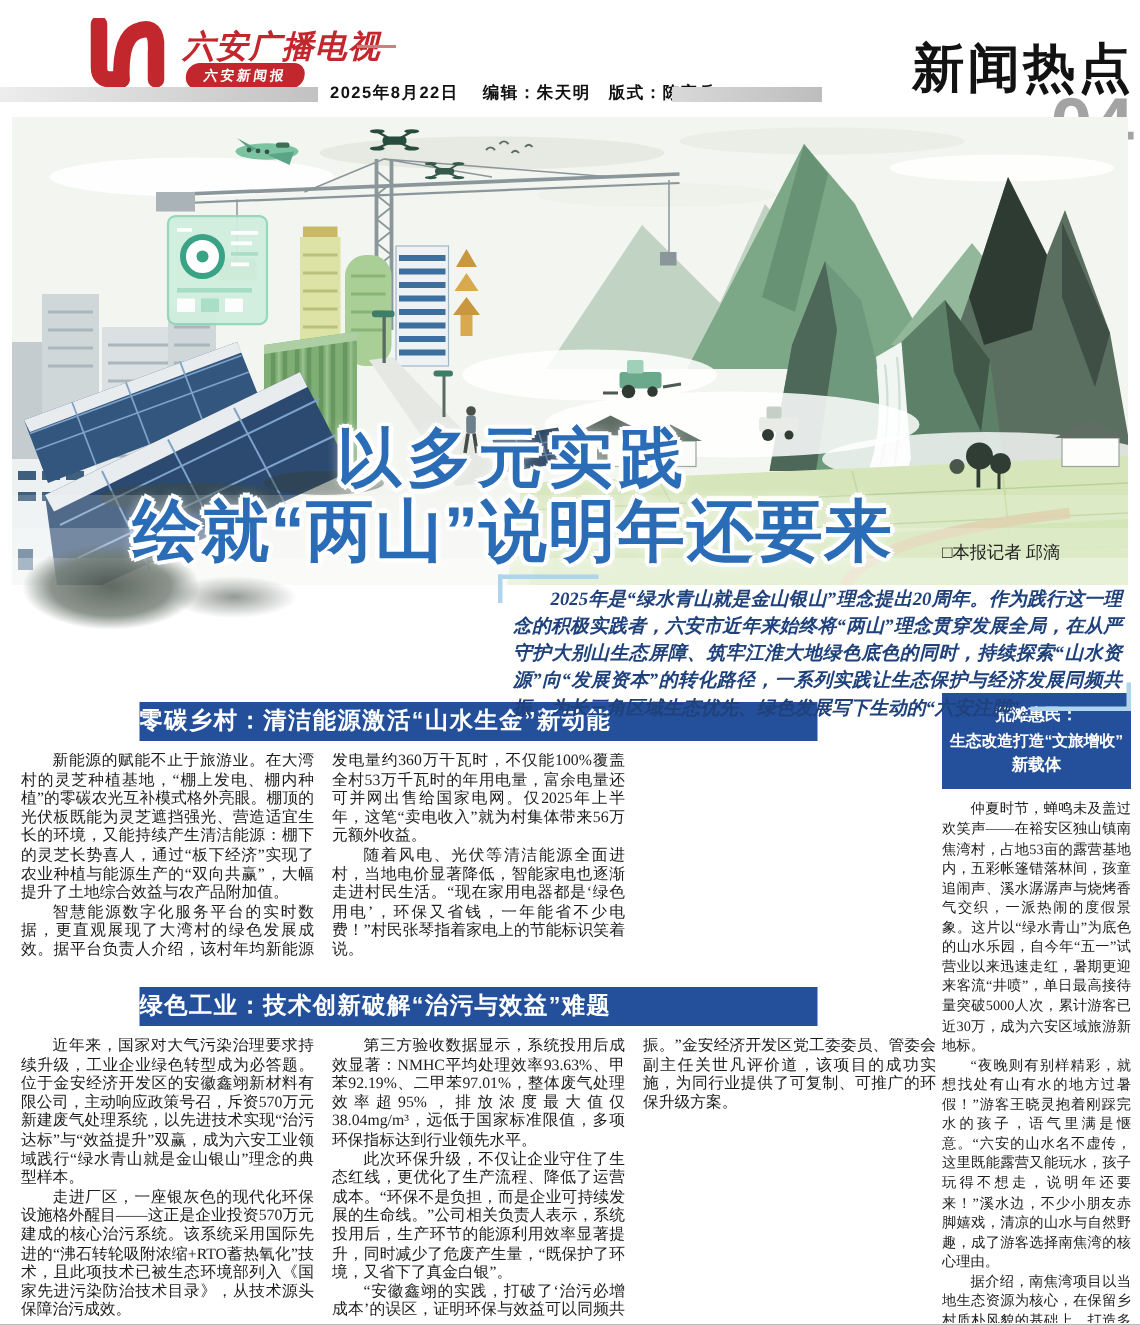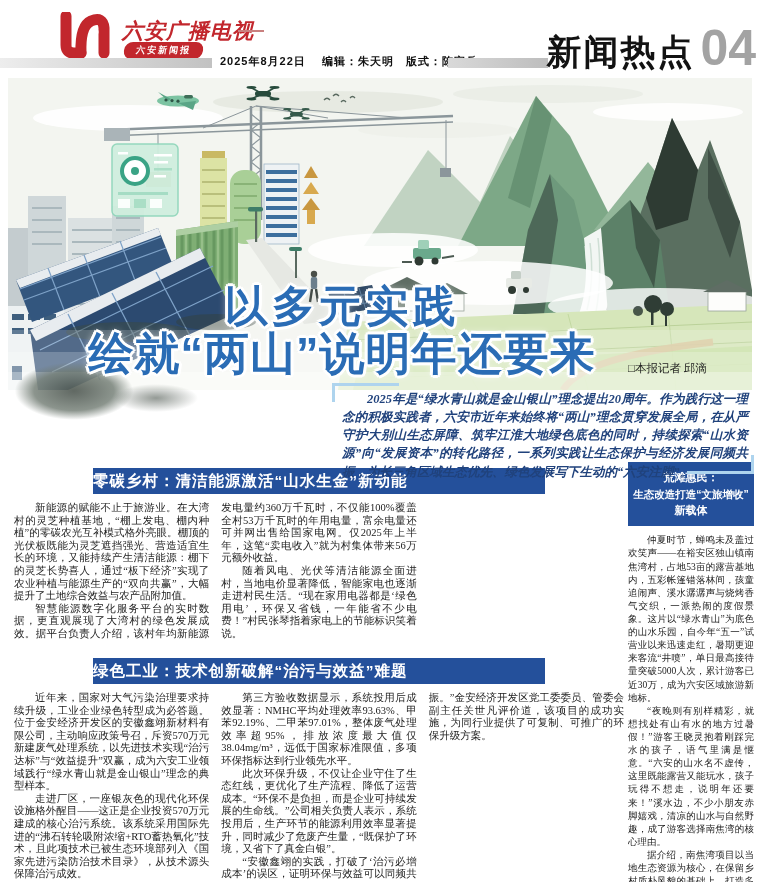--- a/index.html
+++ b/index.html
@@ -13,21 +13,21 @@
   .logo-badge{position:absolute;left:124px;top:42px;background:#c2272d;color:#ffffff;
         font-size:9px;font-weight:700;padding:2px 12px;border-radius:8px;transform:skewX(-8deg);
         font-family:"Liberation Sans","DejaVu Sans",sans-serif;letter-spacing:2px;}
   .bar-left{position:absolute;left:0;top:58px;width:212px;height:10px;
         background:linear-gradient(90deg,#ededed,#c2c2c2);}
   .bar-mid{position:absolute;left:448px;top:58px;width:100px;height:10px;
         background:linear-gradient(90deg,#d9d9d9,#bdbdbd);}
   .dateline{position:absolute;left:220px;top:54px;font-family:"Liberation Sans","DejaVu Sans",sans-serif;
         font-size:11px;font-weight:700;color:#111;white-space:nowrap;letter-spacing:1px;}
   .masthead{position:absolute;right:4px;top:28px;display:flex;align-items:flex-end;
-        font-family:"Liberation Sans","DejaVu Sans",sans-serif;}
+        font-family:"Liberation Sans","DejaVu Sans",sans-serif;flex-direction:column;}
   .section-name{font-size:35px;font-weight:900;color:#121212;letter-spacing:2px;line-height:1;}
   .page-num{font-size:50px;font-weight:800;color:#a3a3a3;line-height:.82;margin-left:6px;}
   
   .hero{position:absolute;left:8px;top:78px;width:744px;height:312px;}
   .ink-blob{position:absolute;left:-6px;top:352px;width:160px;height:78px;border-radius:50%;
         background:radial-gradient(closest-side,#39433c 0%,#6f7a71 50%,rgba(255,255,255,0) 74%);opacity:.8;}
   .ink-blob2{position:absolute;left:96px;top:378px;width:120px;height:40px;border-radius:50%;
         background:radial-gradient(closest-side,#4c564e 0%,rgba(255,255,255,0) 70%);opacity:.6;}
   .headline{position:absolute;left:18px;top:284px;width:648px;text-align:center;z-index:3;
         font-family:"Liberation Sans","DejaVu Sans",sans-serif;font-weight:900;color:#2a6cb5;

